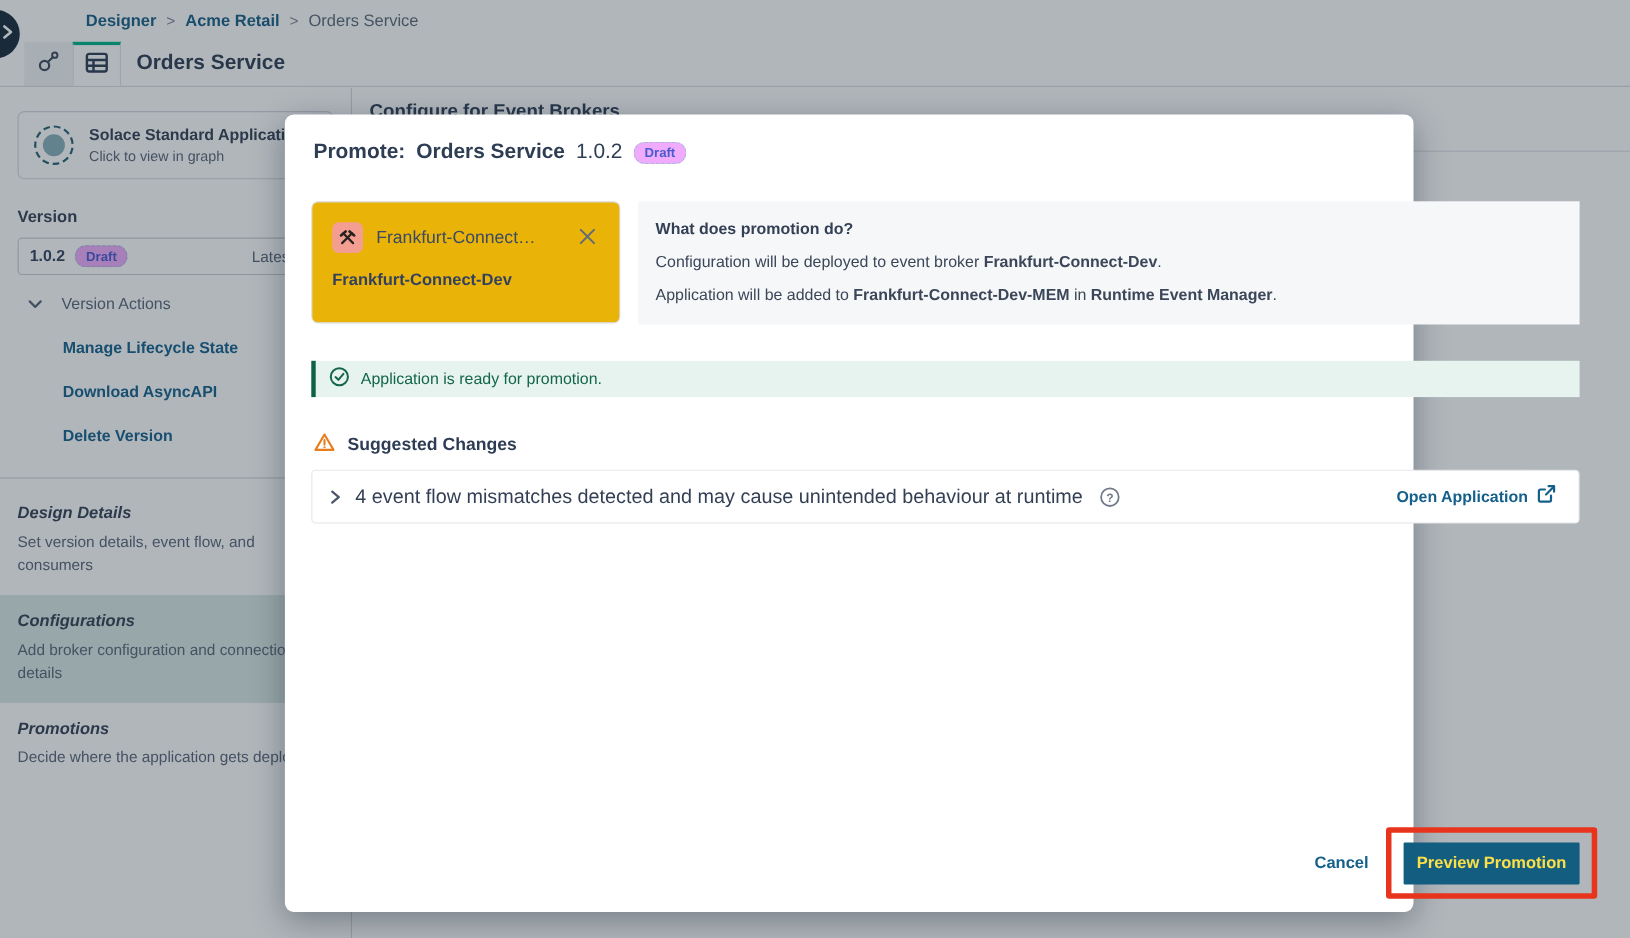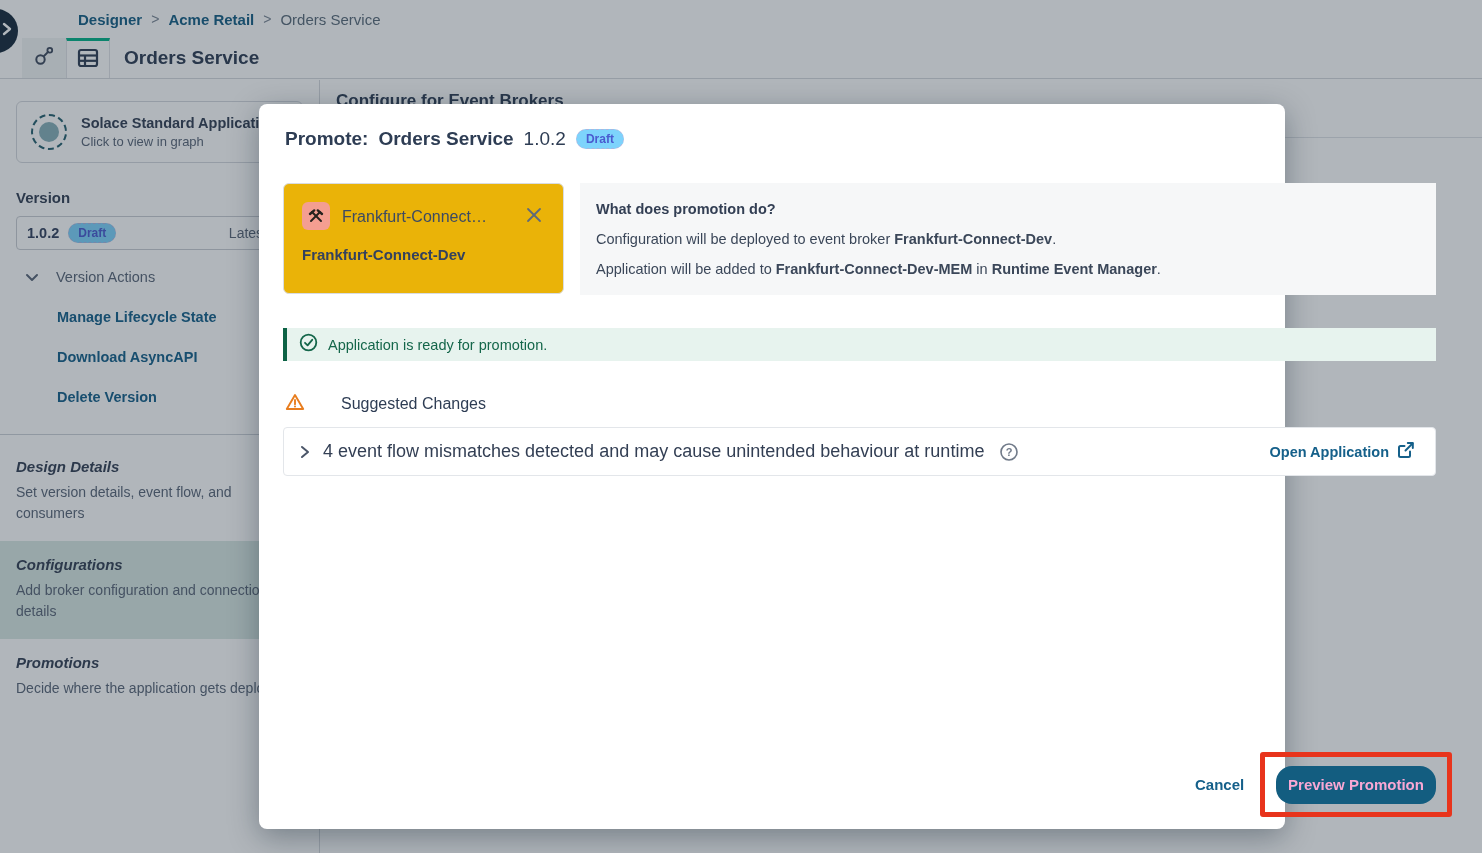--- a/index.html
+++ b/index.html
@@ -30,21 +30,21 @@
   .app-card { margin: 21px 16px 0; border: 1px solid #d5d8dd; border-radius: 6px; padding: 12px 14px; display: flex; gap: 14px; align-items: center; cursor: pointer; }
   .dashed-circle { width: 36px; height: 36px; border: 2px dashed #25606f; border-radius: 50%; display: flex; align-items: center; justify-content: center; flex: none; }
   .inner-circle { width: 20px; height: 20px; border-radius: 50%; background: #86afb9; }
   .app-card-title { font-size: 14.5px; font-weight: bold; color: #333f54; }
   .app-card-sub { font-size: 13px; color: #5a6678; margin-top: 3px; }
 
   .version-label { margin: 26px 0 0 16px; font-size: 15px; font-weight: bold; color: #333f54; }
   .version-box { margin: 10px 16px 0; height: 34px; border: 1px solid #c9cdd3; border-radius: 4px; background: #fff;
     display: flex; align-items: center; padding: 0 12px 0 10px; gap: 9px; cursor: pointer; }
   .version-num { font-size: 14.5px; font-weight: bold; color: #33415e; }
-  .draft-badge { font-size: 12px; font-weight: bold; color: #4a5bd0; border: 1px dashed #aab6e0; border-radius: 11px; padding: 2px 9px; background: #7dd3fc; white-space: nowrap; }
+  .draft-badge { font-size: 12px; font-weight: bold; color: #4a5bd0; border: 1px dashed #aab6e0; border-radius: 11px; padding: 2px 9px; background: #f0abfc; white-space: nowrap; }
   .spacer { flex: 1; }
   .latest-label { font-size: 14px; color: #5a6678; }
 
   .va-row { display: flex; align-items: center; gap: 17px; margin: 19px 0 0 25px; color: #5a6678; font-size: 14.5px; cursor: pointer; }
   .va-links { margin-left: 57px; }
   .va-link { display: block; margin-top: 24px; font-size: 14.5px; font-weight: bold; color: #15608a; cursor: pointer; }
 
   .side-divider { margin-top: 29px; border-top: 1px solid #ccd1d7; }
 
   .side-section { padding: 15px 16px 17px; cursor: pointer; }
@@ -72,35 +72,35 @@
   .info-panel { position: absolute; left: 321px; top: 79px; width: 856px; height: 112px; background: #f6f7f8; padding: 18px 20px 0 16px; }
   .info-heading { font-size: 14.5px; font-weight: bold; color: #333f54; }
   .info-line { font-size: 14.5px; color: #3b4759; margin-top: 14px; }
   .b { font-weight: bold; }
 
   .banner { position: absolute; left: 24px; top: 224px; width: 1153px; height: 33px; background: #e7f3ee; border-left: 4px solid #0c6245;
     display: flex; align-items: center; padding-left: 12px; gap: 10px; }
   .banner-text { font-size: 14.5px; color: #14664a; }
 
   .suggested-heading { position: absolute; left: 26px; top: 289px; display: flex; align-items: center; gap: 11px; }
-  .sh-text { font-size: 16px; font-weight: normal; color: #2e3d54; margin-left: 25px; }
+  .sh-text { font-size: 16px; font-weight: bold; color: #2e3d54; }
 
   .suggestion-row { position: absolute; left: 24px; top: 323px; width: 1153px; height: 49px; border: 1px solid #e3e6ea; border-radius: 4px;
     display: flex; align-items: center; padding: 0 20px 0 16px; background: #fff; }
   .sr-text { font-size: 18px; color: #333f54; margin-left: 13px; }
   .help-icon { margin-left: 15px; cursor: pointer; display: flex; }
   .open-app { display: flex; align-items: center; gap: 8px; cursor: pointer; }
   .open-app-text { font-size: 14.5px; font-weight: bold; color: #15608a; }
 
   .cancel-btn { position: absolute; left: 936px; top: 672px; font-size: 15px; font-weight: bold; color: #15608a;
     background: none; border: none; cursor: pointer; font-family: inherit; }
   .annotation-rect { position: absolute; left: 1001px; top: 648px; width: 192px; height: 65px; border: 5px solid #e8341c;
     border-radius: 3px; display: flex; align-items: center; justify-content: center; }
-  .primary-btn { width: 160px; height: 38px; background: #135d80; color: #f9a8d4; font-size: 15px; font-weight: bold;
-    border: none; border-radius: 16px; cursor: pointer; font-family: inherit; }
+  .primary-btn { width: 160px; height: 38px; background: #135d80; color: #fde047; font-size: 15px; font-weight: bold;
+    border: none; border-radius: 1px; cursor: pointer; font-family: inherit; }
 
   .expand-chevron { display: flex; cursor: pointer; }
 </style>
 </head>
 <body>
 
 <div class="page">
 
   <div class="topbar">
     <div class="nav-toggle">

